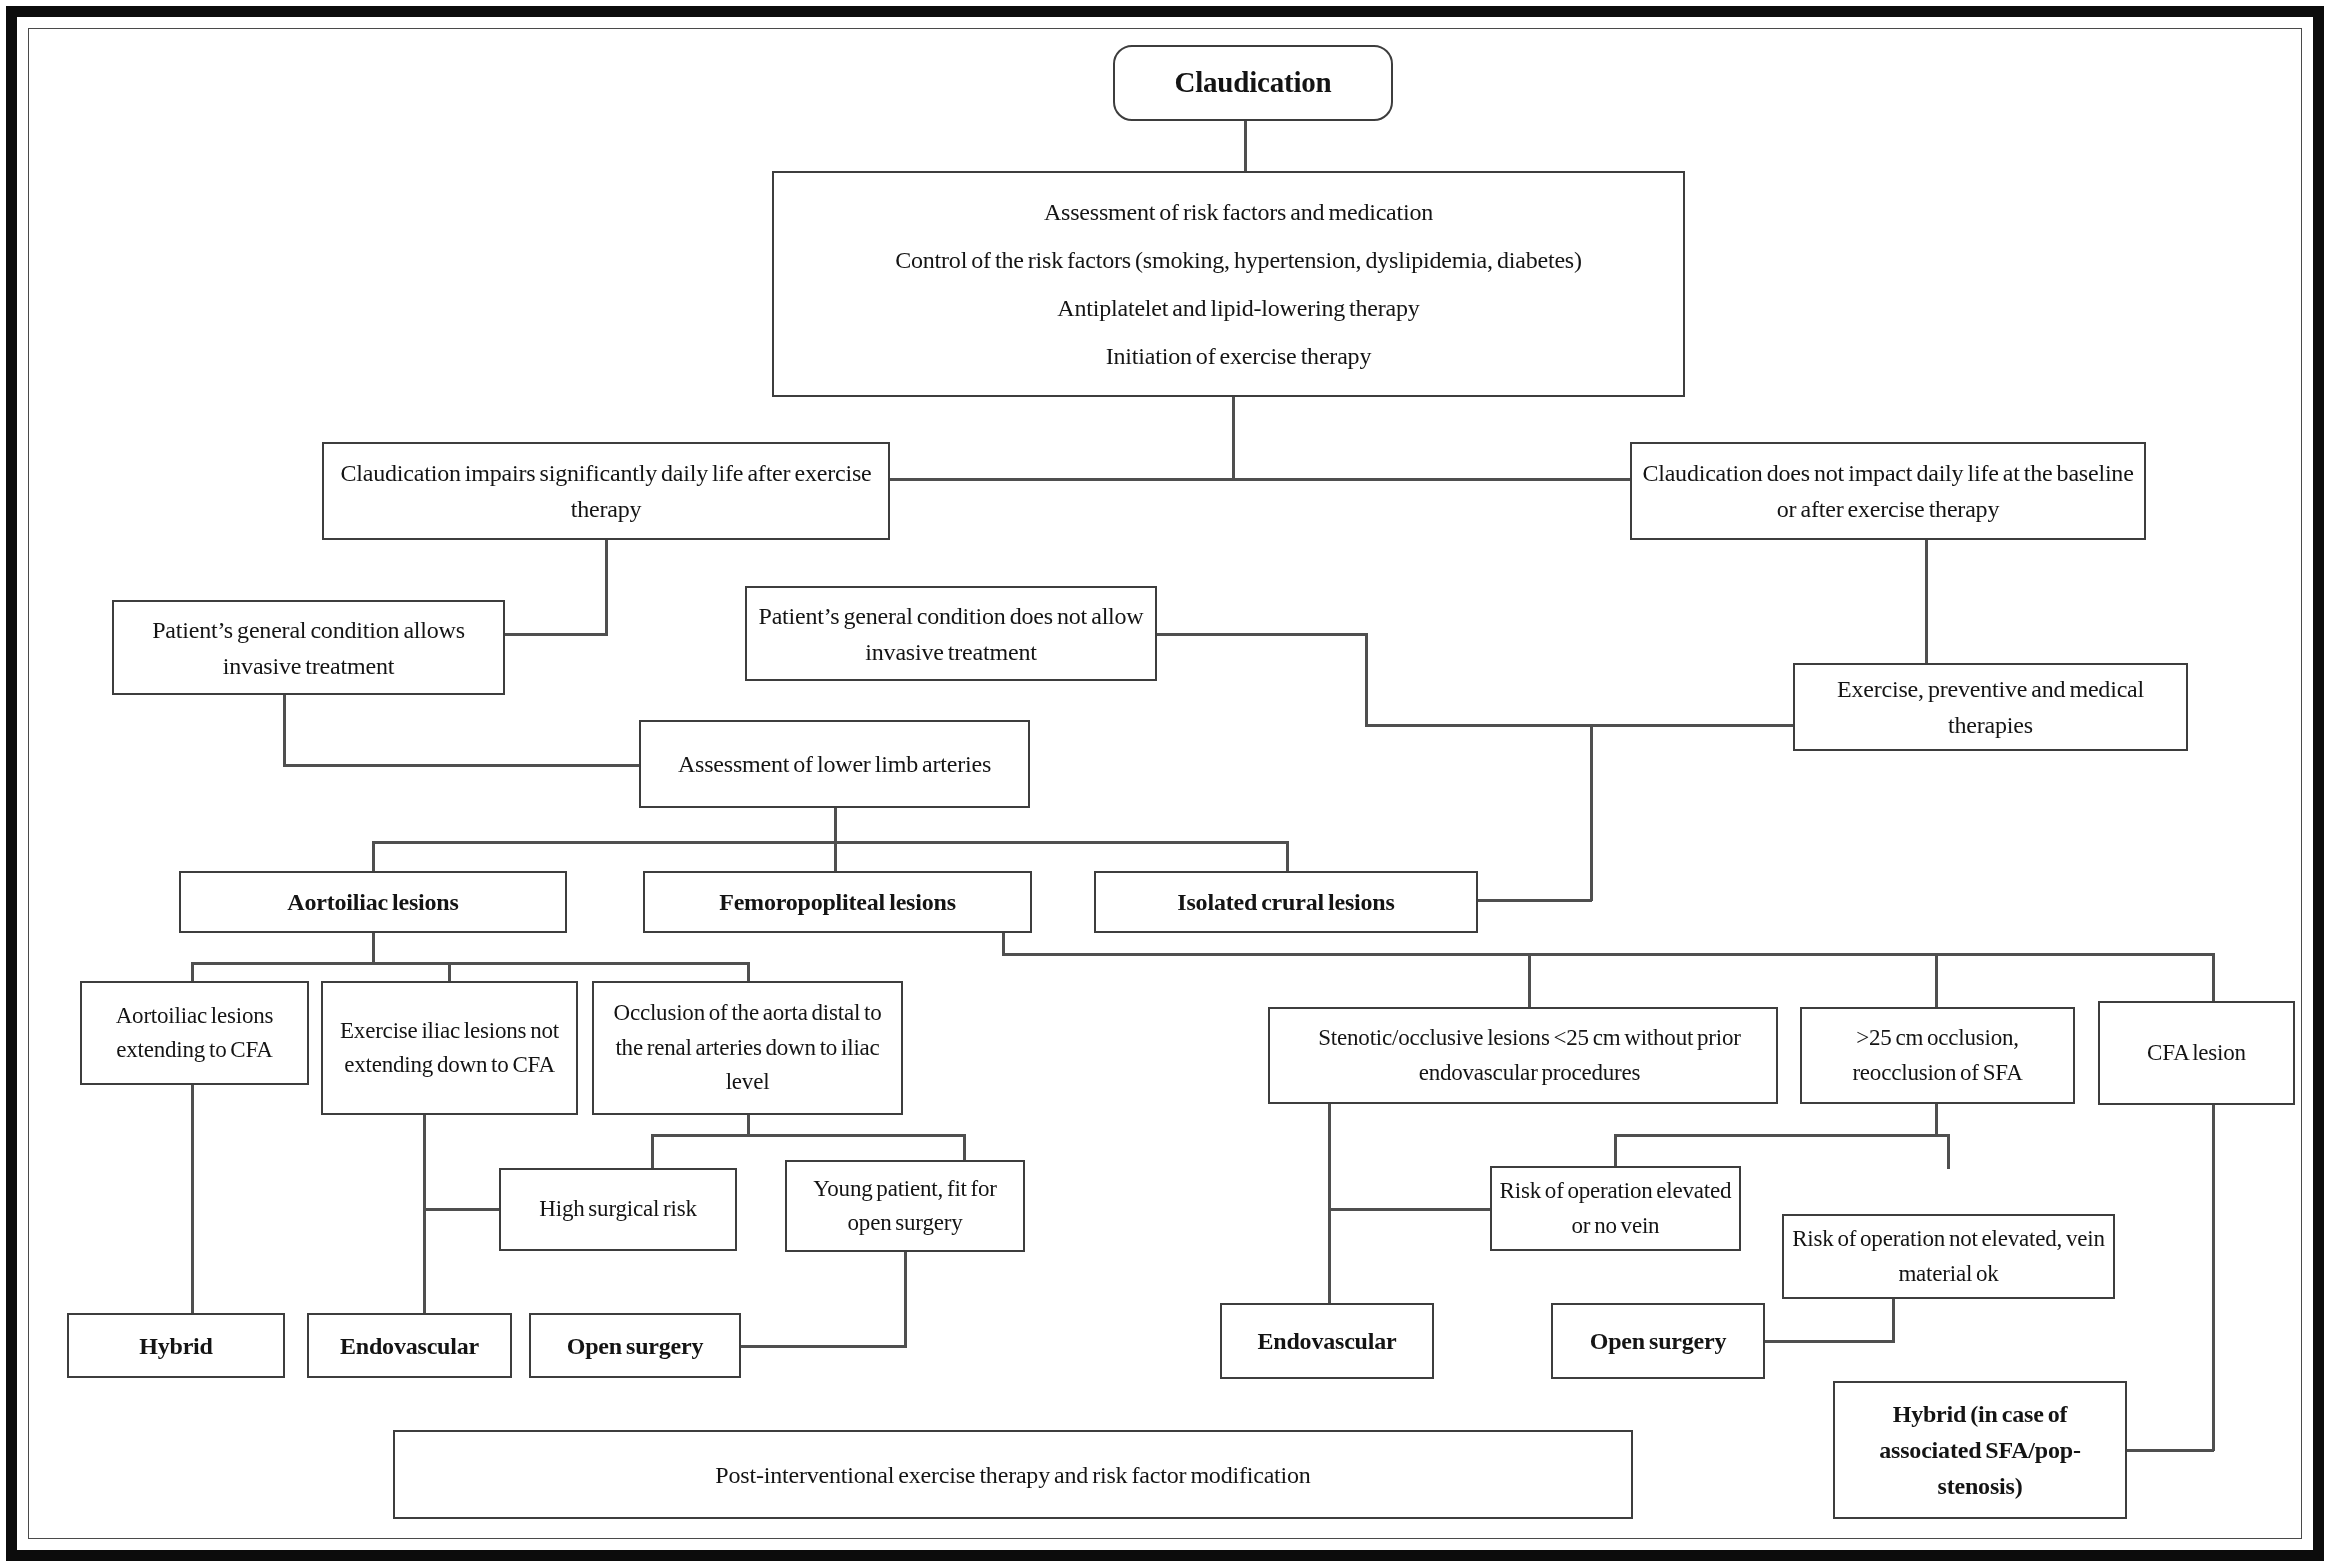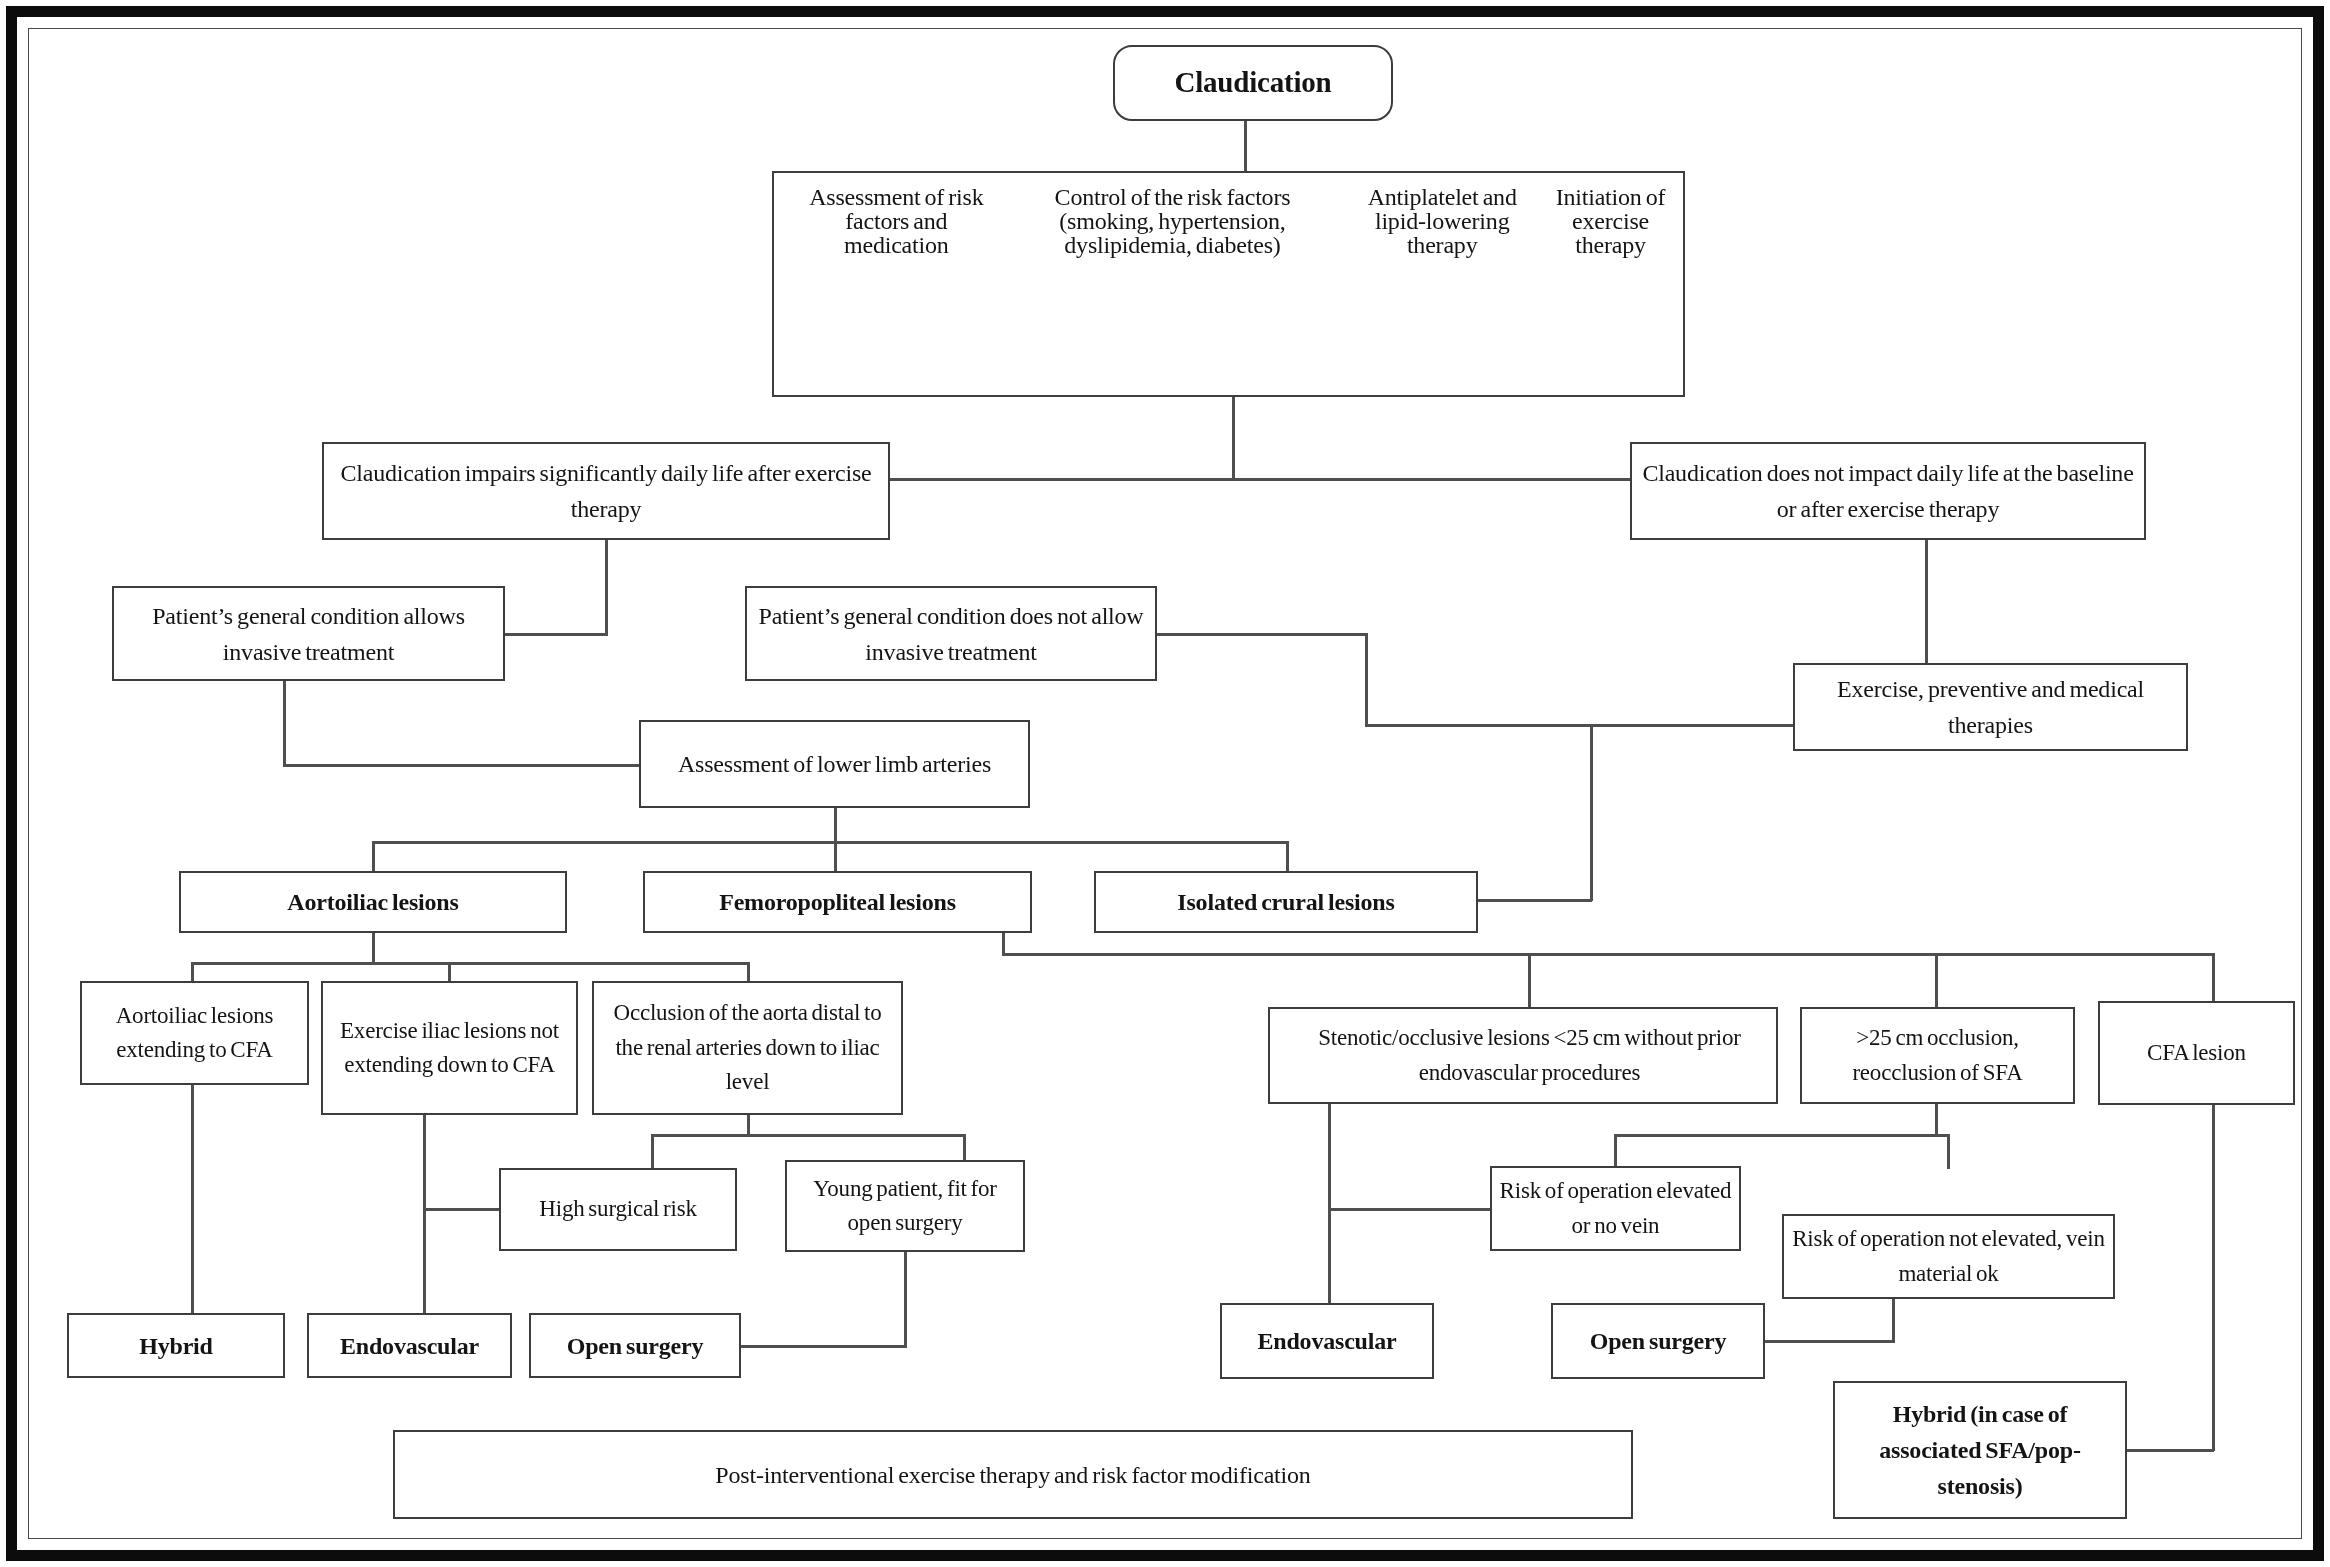--- a/index.html
+++ b/index.html
@@ -29,21 +29,21 @@
     font-size:23px;line-height:1.5;
     word-spacing:-1.7px;letter-spacing:-0.2px;
     padding:1.7px 7px;
   }
   .bold{font-weight:bold;}
   .title{font-size:29px;}
   .ln{position:absolute;background:#4f4f4f;}
   .bigbox{
     position:absolute;
     background:#ffffff;border:2.6px solid #3d3d3d;box-sizing:border-box;
-    display:flex;flex-direction:row;justify-content:center;
+    display:flex;flex-direction:column;justify-content:center;
     text-align:center;font-size:24px;line-height:1.0;
     word-spacing:-1.7px;letter-spacing:-0.2px;padding-left:20px;
   }
   .bigbox .bline{padding:12px 8.6px;}
 </style>
 </head>
 <body>
 
 <div id="canvas">
 
@@ -118,21 +118,21 @@
     <div class="bline">Assessment of risk factors and medication</div>
     <div class="bline">Control of the risk factors (smoking, hypertension, dyslipidemia, diabetes)</div>
     <div class="bline">Antiplatelet and lipid-lowering therapy</div>
     <div class="bline">Initiation of exercise therapy</div>
   </div>
 
   <div class="node" style="left:322px;top:442px;width:568px;height:98px;font-size:24px;">Claudication impairs significantly daily life after exercise therapy</div>
 
   <div class="node" style="left:1630px;top:442px;width:516px;height:98px;font-size:24px;">Claudication does not impact daily life at the baseline or after exercise therapy</div>
 
-  <div class="node" style="left:112px;top:586px;width:393px;height:95px;font-size:24px;">Patient’s general condition allows invasive treatment</div>
+  <div class="node" style="left:112px;top:600px;width:393px;height:95px;font-size:24px;">Patient’s general condition allows invasive treatment</div>
 
   <div class="node" style="left:745px;top:586px;width:412px;height:95px;font-size:24px;">Patient’s general condition does not allow invasive treatment</div>
 
   <div class="node" style="left:1793px;top:663px;width:395px;height:88px;font-size:24px;">Exercise, preventive and medical therapies</div>
 
   <div class="node" style="left:639px;top:720px;width:391px;height:88px;font-size:24px;">Assessment of lower limb arteries</div>
 
   <div class="node bold" style="left:179px;top:871px;width:388px;height:62px;font-size:24px;">Aortoiliac lesions</div>
 
   <div class="node bold" style="left:643px;top:871px;width:389px;height:62px;font-size:24px;">Femoropopliteal lesions</div>

